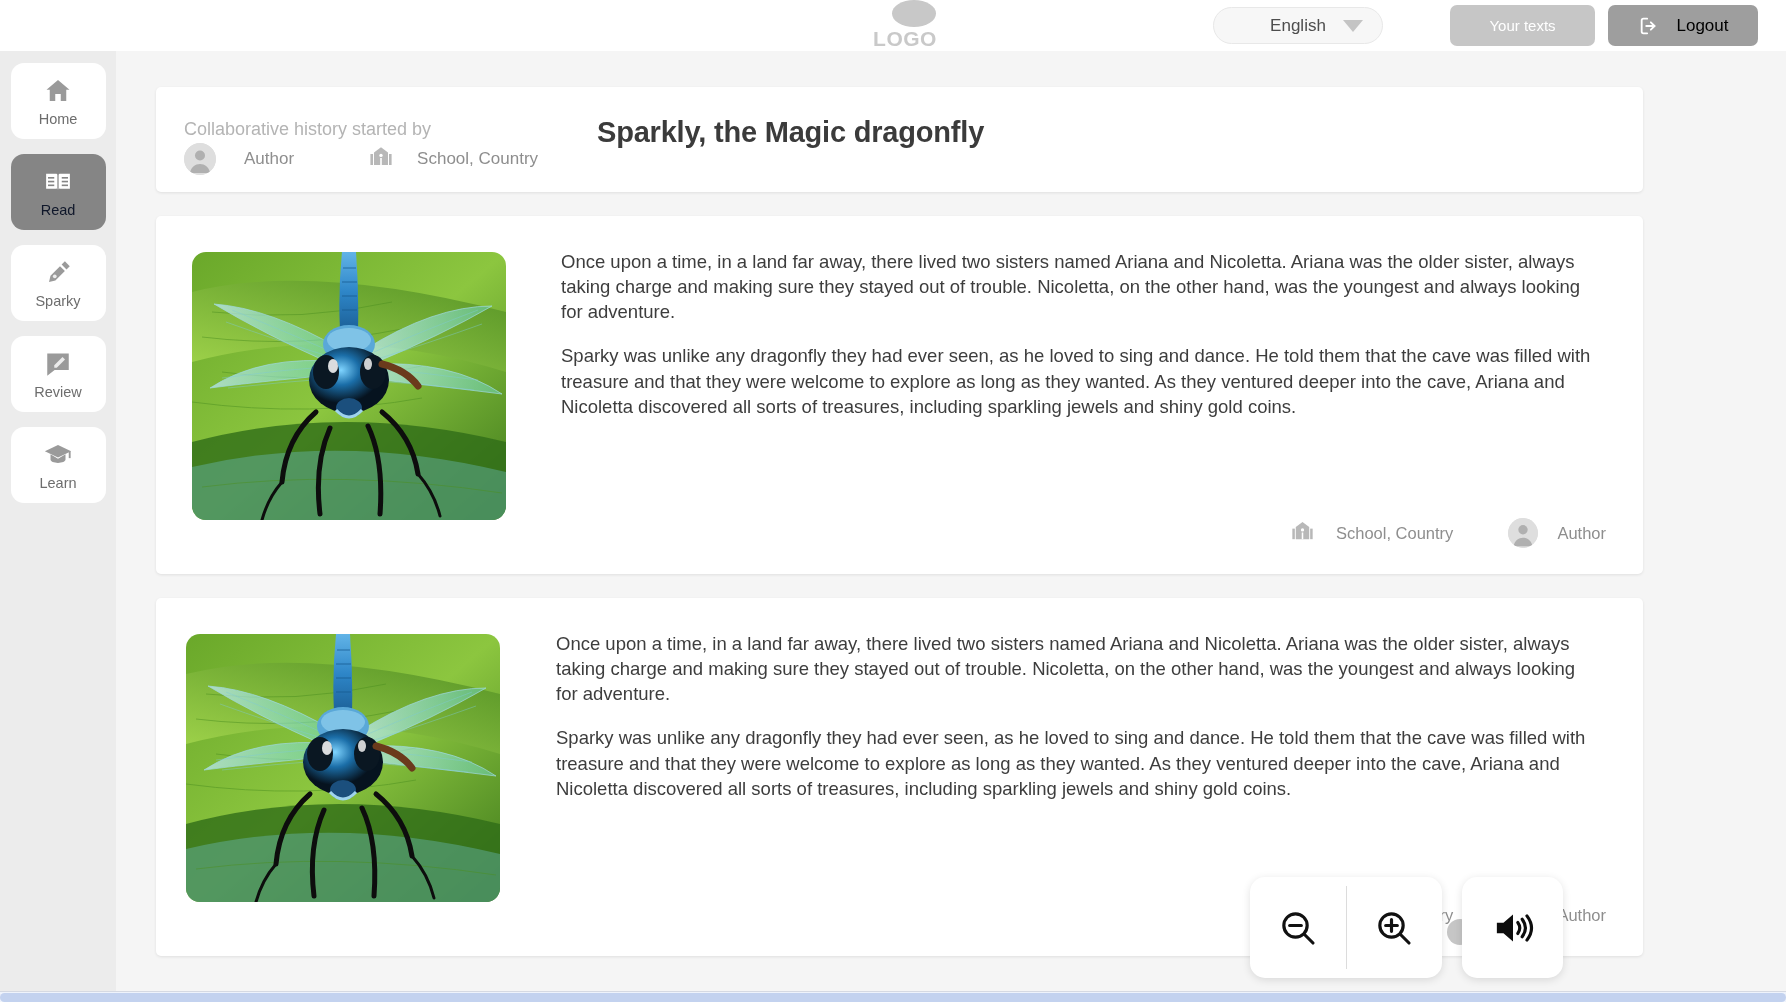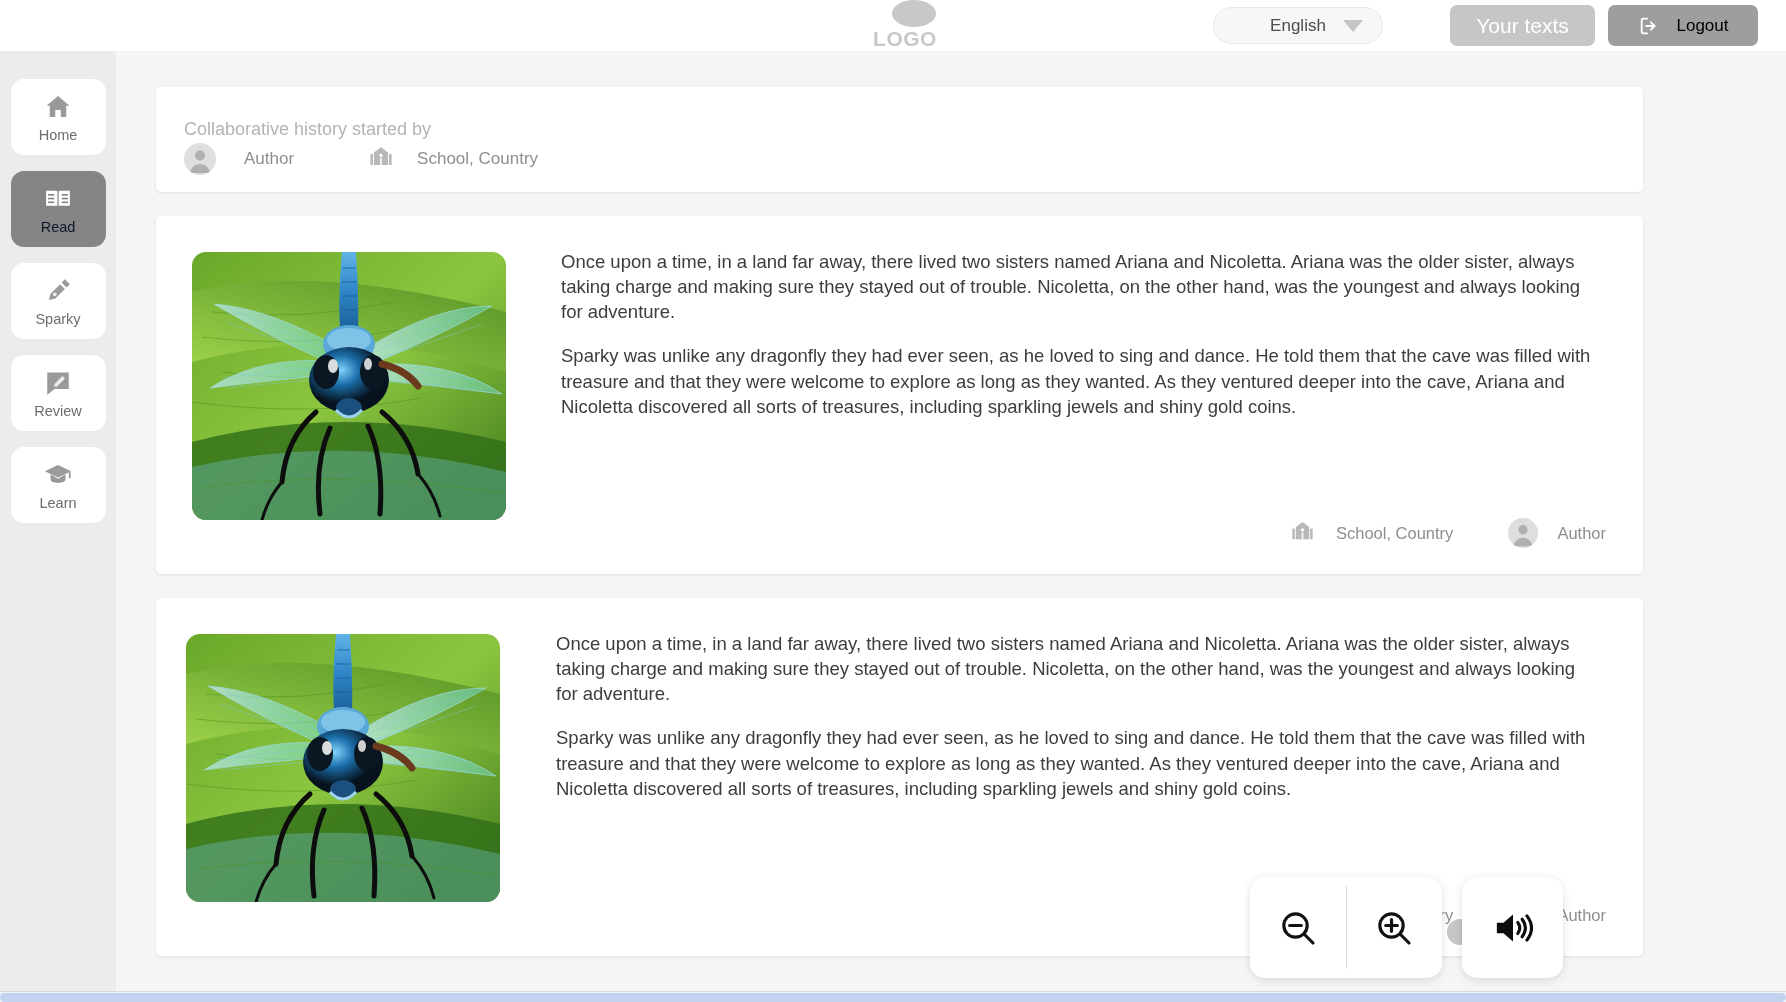--- a/index.html
+++ b/index.html
@@ -77,21 +77,21 @@
     border-right: 10px solid transparent;
     border-top: 12px solid #c4c4c4;
   }
   .btn-yourtexts {
     position: absolute;
     left: 1450px; top: 5px;
     width: 145px; height: 41px;
     background: #c6c6c6;
     border-radius: 7px;
     color: #ffffff;
-    font-size: 21px;
+    font-size: 15px;
     display: flex; align-items: center; justify-content: center;
     cursor: pointer; border: none;
     font-family: "Liberation Sans", sans-serif;
   }
   .btn-logout {
     position: absolute;
     left: 1608px; top: 5px;
     width: 150px; height: 41px;
     background: #9e9e9e;
     border-radius: 7px;
@@ -108,21 +108,21 @@
   .sidebar {
     position: absolute;
     top: 51px; left: 0;
     width: 116px; height: 940px;
     background: #ececec;
     padding-top: 12px;
     z-index: 30;
   }
   .nav-item {
     width: 95px; height: 76px;
-    margin: 16px auto 15px auto;
+    margin: 0 auto 15px auto;
     background: #ffffff;
     border-radius: 13px;
     display: flex;
     flex-direction: column;
     align-items: center;
     justify-content: center;
     gap: 5px;
     cursor: pointer;
   }
   .nav-item.active { background: #858585; }
@@ -421,20 +421,21 @@
           <rect x="1.4" y="9" width="2.6" height="11"></rect>
           <rect x="20" y="9" width="2.6" height="11"></rect>
           <path d="M12 2.2 L19 7.4 V20 H5 V7.4 z"></path>
           <circle cx="12" cy="10.4" r="1.7" fill="#ffffff"></circle>
           <rect x="11.2" y="13" width="1.6" height="7" fill="#ffffff"></rect>
         </svg>
       </span>
       <span class="meta-school">School, Country</span>
     </div>
 
+    <h1 class="story-title">Sparkly, the Magic dragonfly</h1>
 
   </section>
 
   <article class="story-card" id="story-card-0">
     <div class="story-img">
       <svg viewBox="0 0 314 268" xmlns="http://www.w3.org/2000/svg">
         <defs>
           <linearGradient id="lf1" x1="0" y1="0" x2="1" y2="1">
             <stop offset="0%" stop-color="#6aa82a"></stop>
               <stop offset="50%" stop-color="#8cc63f"></stop>

